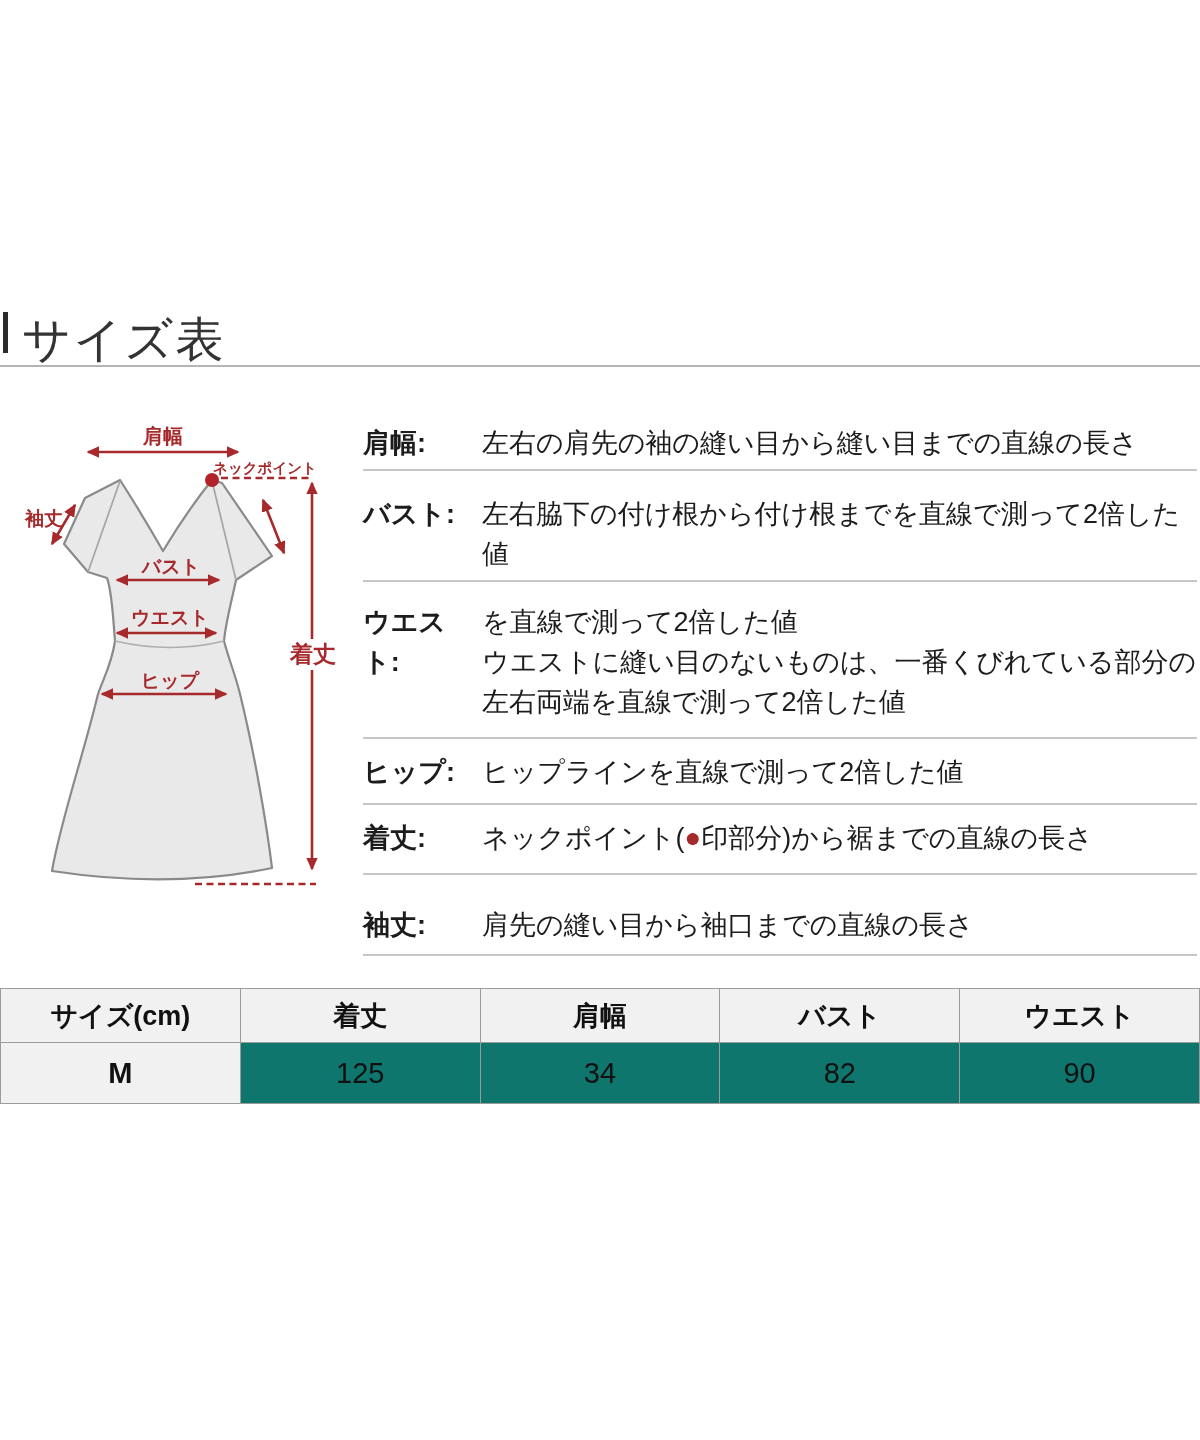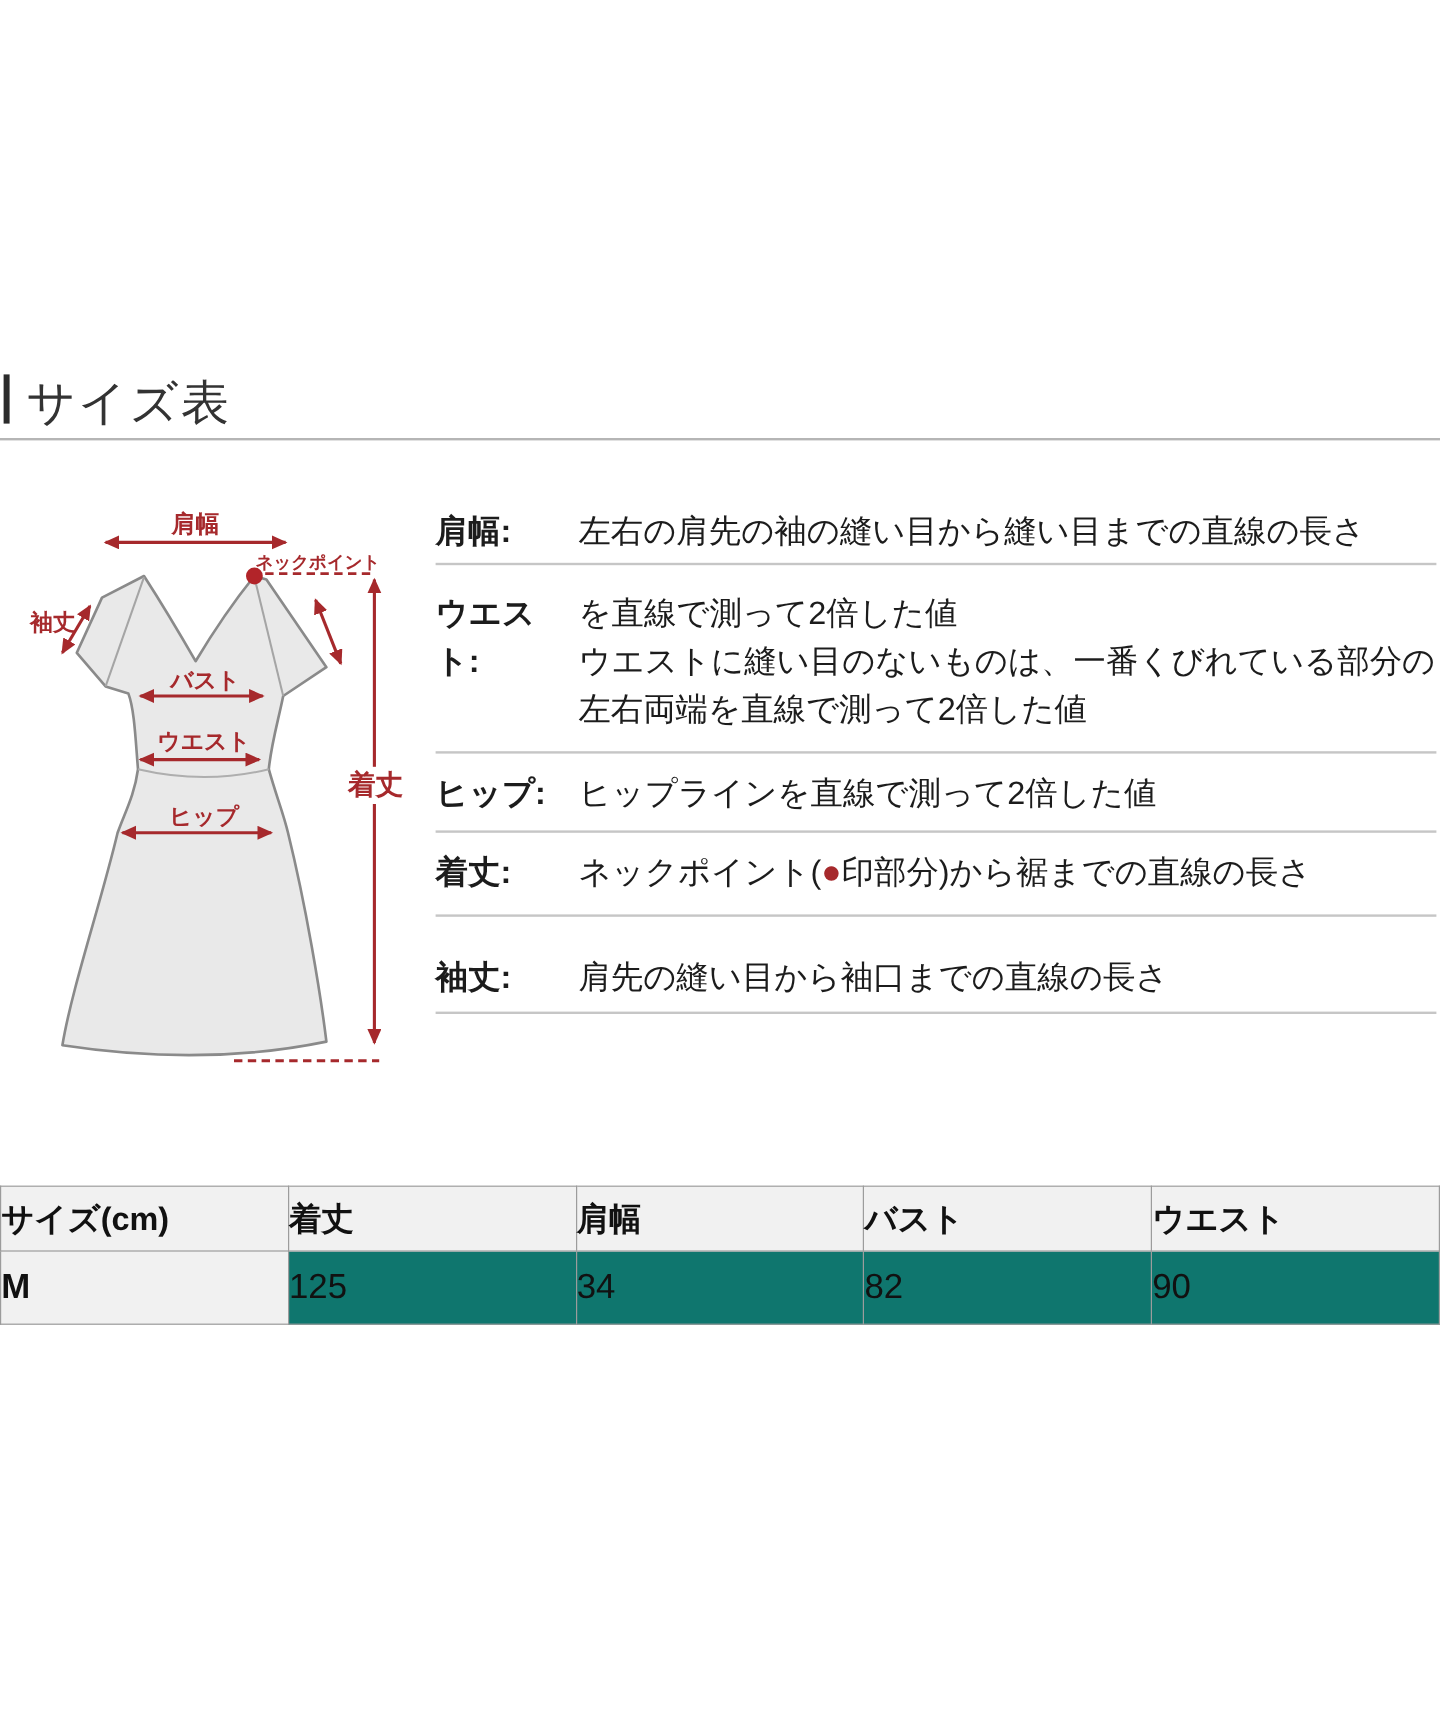--- a/index.html
+++ b/index.html
@@ -16,21 +16,21 @@
   
   .title-bar {
     position: absolute;
     left: 3px; top: 312px;
     width: 5px; height: 41px;
     background: #2b2b2b;
   }
   .section-title {
     position: absolute;
     left: 22px; top: 308px;
-    font-size: 40px;
+    font-size: 48px;
     font-weight: 400;
     letter-spacing: 2px;
     color: #333333;
     text-align: center;
   }
   .header-rule {
     position: absolute;
     left: 0; top: 365px;
     width: 1200px; height: 2px;
     background: #b5b5b5;
@@ -80,21 +80,21 @@
   
   .size-table {
     position: absolute;
     left: 0; top: 988px;
     width: 1200px;
     border-collapse: collapse;
     table-layout: fixed;
   }
   .size-table th, .size-table td {
     border: 1px solid #9c9c9c;
-    text-align: left;
+    text-align: center;
     vertical-align: middle;
     color: #111111;
   }
   .size-table th {
     height: 54px;
     background: #f1f1f1;
     font-size: 27px;
     font-weight: bold;
   }
   .size-table td {
@@ -162,20 +162,26 @@
 
   <div class="definitions">
 
     <div class="def-row row-1">
       <div class="def-term">肩幅:</div>
       <div class="def-desc">
         <div>左右の肩先の袖の縫い目から縫い目までの直線の長さ</div>
       </div>
     </div>
 
+    <div class="def-row row-2">
+      <div class="def-term">バスト:</div>
+      <div class="def-desc">
+        <div>左右脇下の付け根から付け根までを直線で測って2倍した値</div>
+      </div>
+    </div>
 
     <div class="def-row row-3">
       <div class="def-term">ウエスト:</div>
       <div class="def-desc">
         <div>を直線で測って2倍した値</div>
         <div>ウエストに縫い目のないものは、一番くびれている部分の</div>
         <div>左右両端を直線で測って2倍した値</div>
       </div>
     </div>
 

